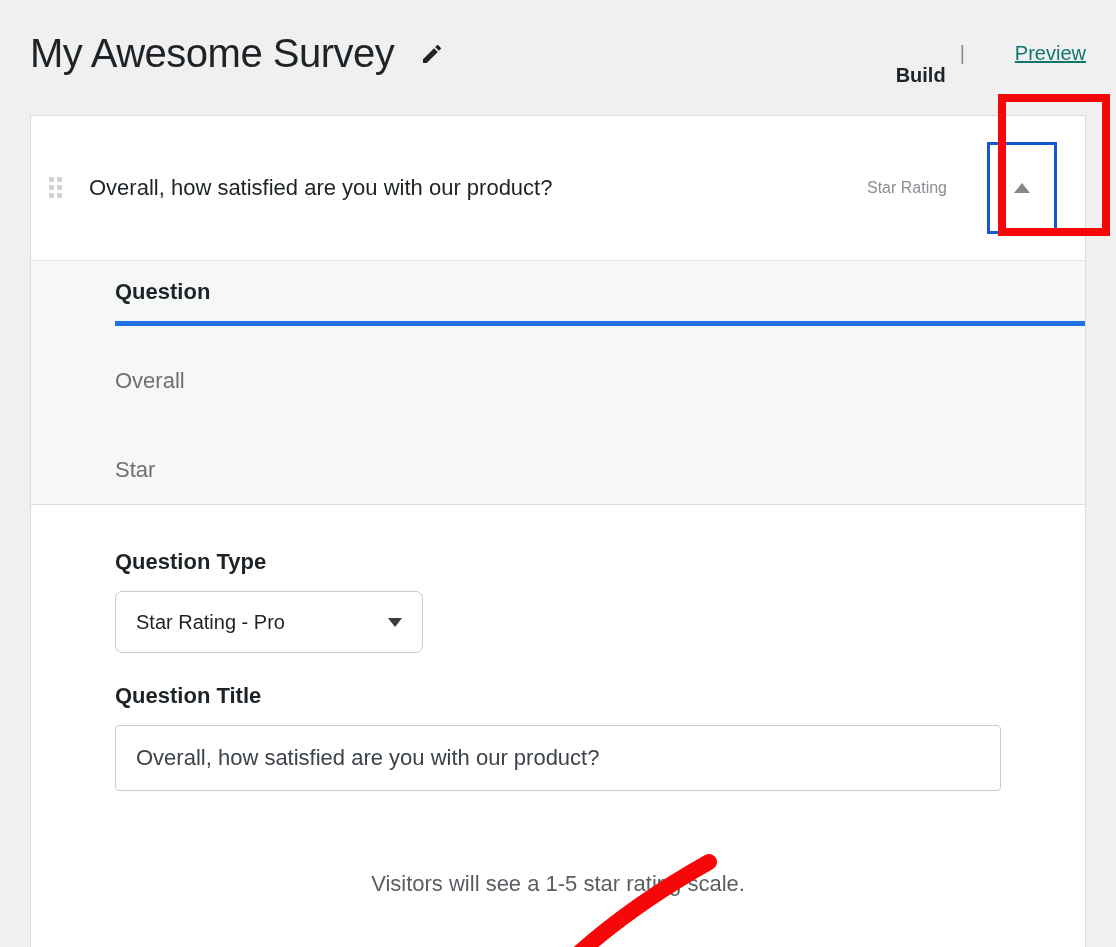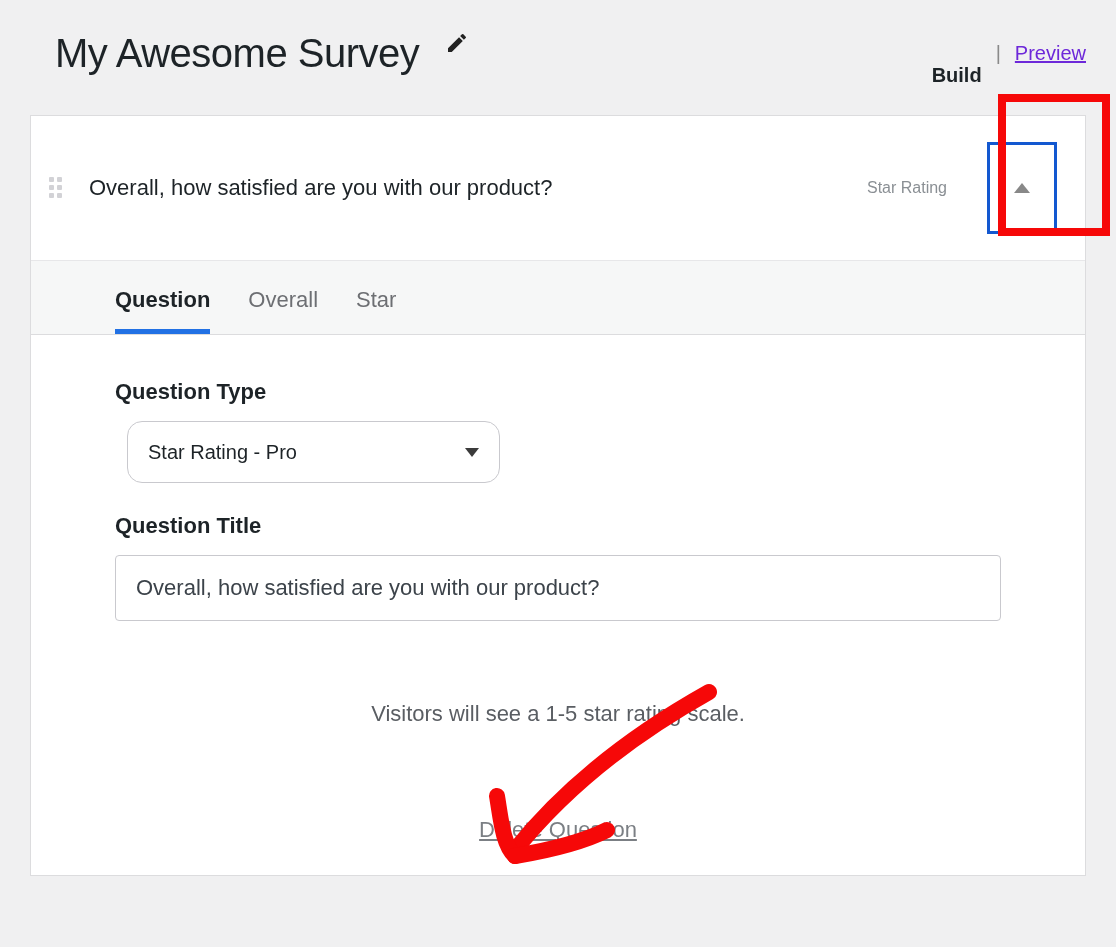--- a/index.html
+++ b/index.html
@@ -12,22 +12,22 @@
   }
 
   .header {
     display: flex;
     align-items: center;
     justify-content: space-between;
     margin-bottom: 28px;
   }
   .header-left {
     display: flex;
+    align-items: center;
     gap: 26px;
-    margin-left: 25px;
   }
   .page-title {
     font-size: 40px;
     font-weight: 400;
     letter-spacing: -0.5px;
   }
   .edit-icon {
     width: 24px;
     height: 24px;
     display: inline-flex;
@@ -37,23 +37,24 @@
   }
   .header-right {
     display: flex;
     align-items: center;
     gap: 14px;
     font-size: 20px;
   }
   .build-label { font-weight: 700; margin-top: 44px; }
   .divider { color: #8a8a8a; }
   .preview-link {
-    color: #6d28d9;
+    color: #0f766e;
     text-decoration: underline;
     cursor: pointer;
+    margin-left: 36px;
   }
 
   .card {
     background: #fff;
     border: 1px solid #dcdcde;
     position: relative;
   }
 
   .card-header {
     display: flex;
@@ -109,25 +110,26 @@
     right: -25px;
     width: 112px;
     height: 142px;
     border: 8px solid #f60808;
     pointer-events: none;
     z-index: 5;
   }
 
   .tab-strip {
     display: flex;
-    gap: 38px;
-    padding: 8px 0 0 84px;
+    gap: 24px;
+    padding: 0 0 0 84px;
     border-bottom: 1px solid #dcdcde;
     background: #f6f7f7;
     border-top: 1px solid #e7e7e9;
+    flex-direction: column;
   }
   .tab {
     font-size: 22px;
     padding: 18px 0 16px;
     color: #6d6f73;
     cursor: pointer;
     border-bottom: 5px solid transparent;
   }
   .tab.active {
     font-weight: 700;
@@ -143,32 +145,31 @@
 
   .field-group { margin-bottom: 30px; }
   .field-label {
     font-size: 22px;
     font-weight: 700;
     margin-bottom: 16px;
     display: block;
   }
 
   .select-wrap {
-    width: 373px;
+    width: 308px;
     height: 62px;
     border: 1px solid #c9c9ce;
-    border-radius: 15px;
+    border-radius: 7px;
     display: flex;
     align-items: center;
     justify-content: space-between;
     padding: 0 20px;
     font-size: 20px;
     background: #fff;
     cursor: pointer;
-    margin-left: 12px;
   }
   .select-wrap .caret {
     width: 0; height: 0;
     border-left: 7px solid transparent;
     border-right: 7px solid transparent;
     border-top: 9px solid #3b3b3b;
   }
 
   .text-input {
     width: 100%;

